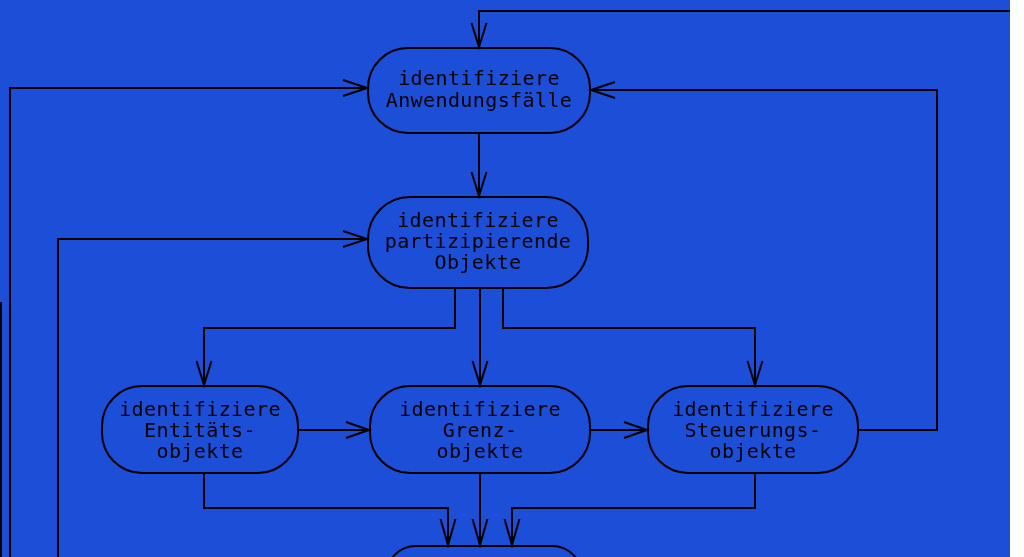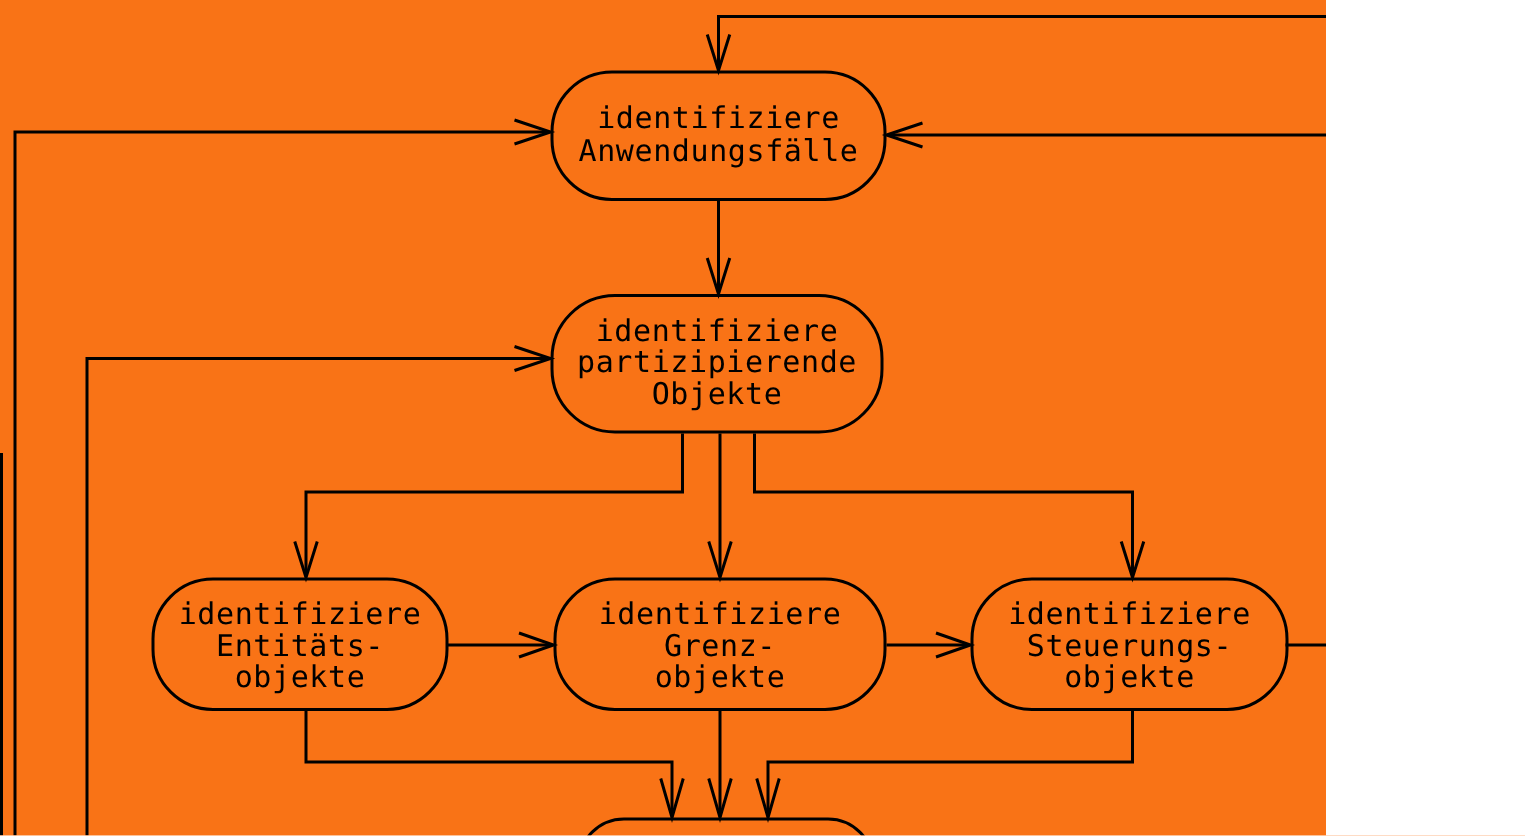--- a/index.html
+++ b/index.html
@@ -2,23 +2,23 @@
 <html><head>
 <meta charset="utf-8">
 <style>
   html, body {
     margin: 0;
     padding: 0;
     background: #ffffff;
   }
   .stage {
     position: relative;
-    width: 884px;
+    width: 1010px;
     height: 557px;
-    background: #f97316;
+    background: #1d4ed8;
     overflow: hidden;
     font-family: "DejaVu Sans Mono", monospace;
   }
   svg { display: block; }
   .edge, .node-shape {
     fill: none;
     stroke: #000000;
     stroke-width: 2;
   }
   .ah {

